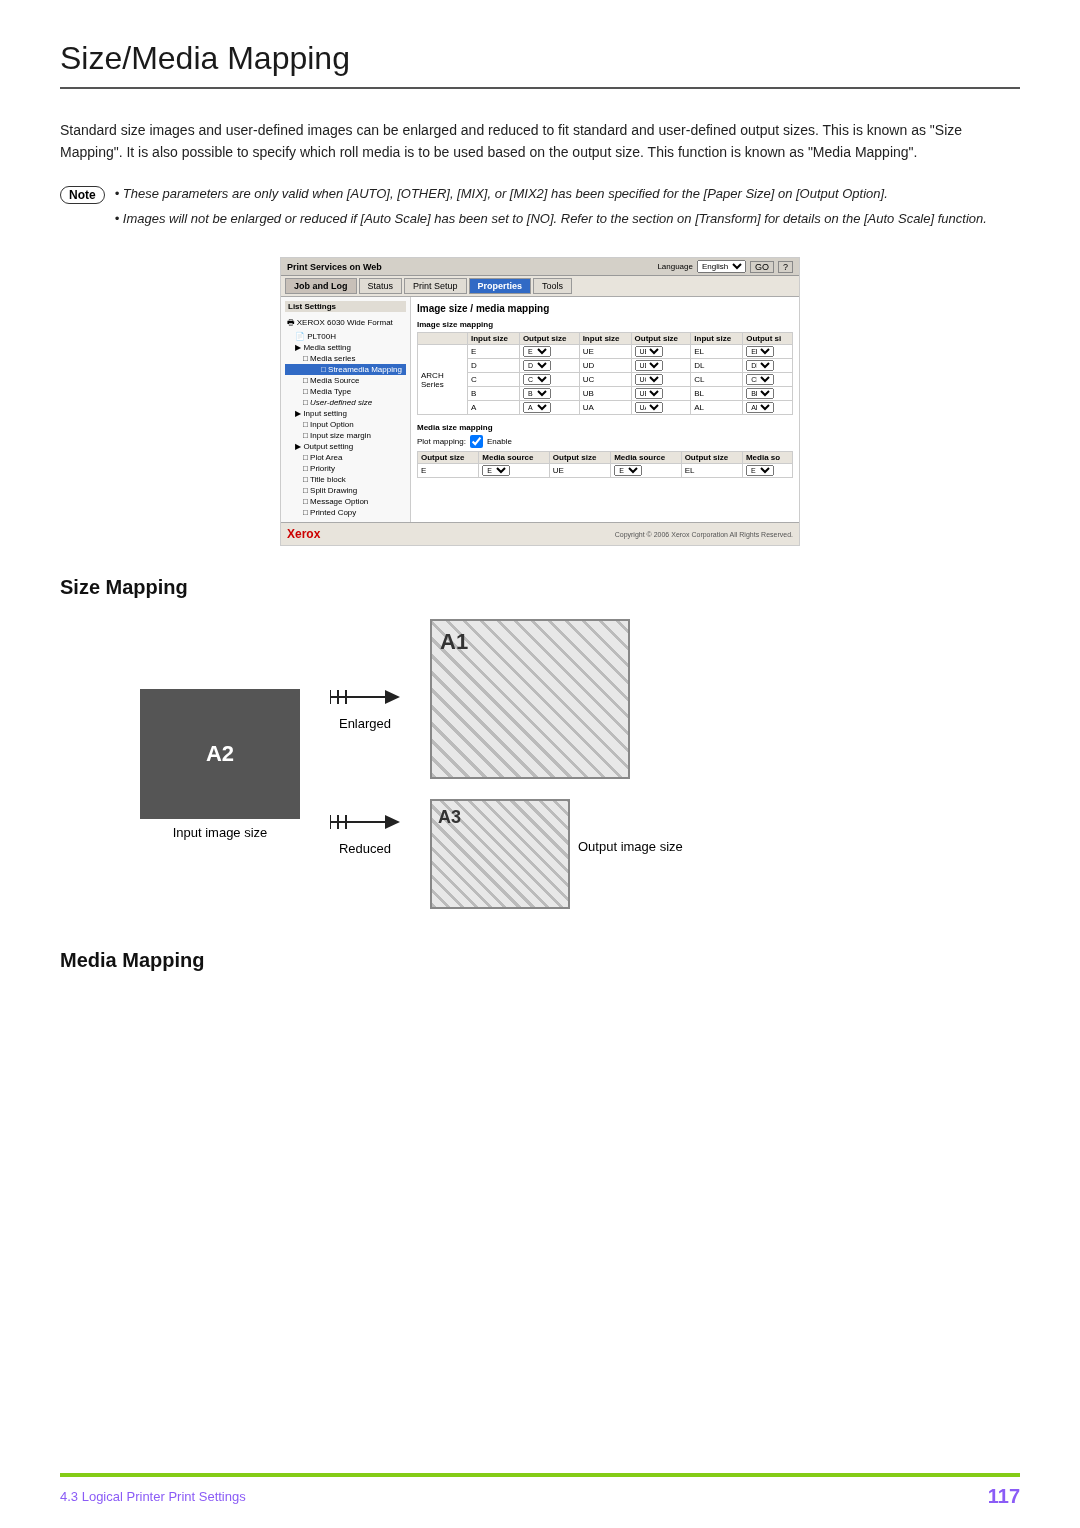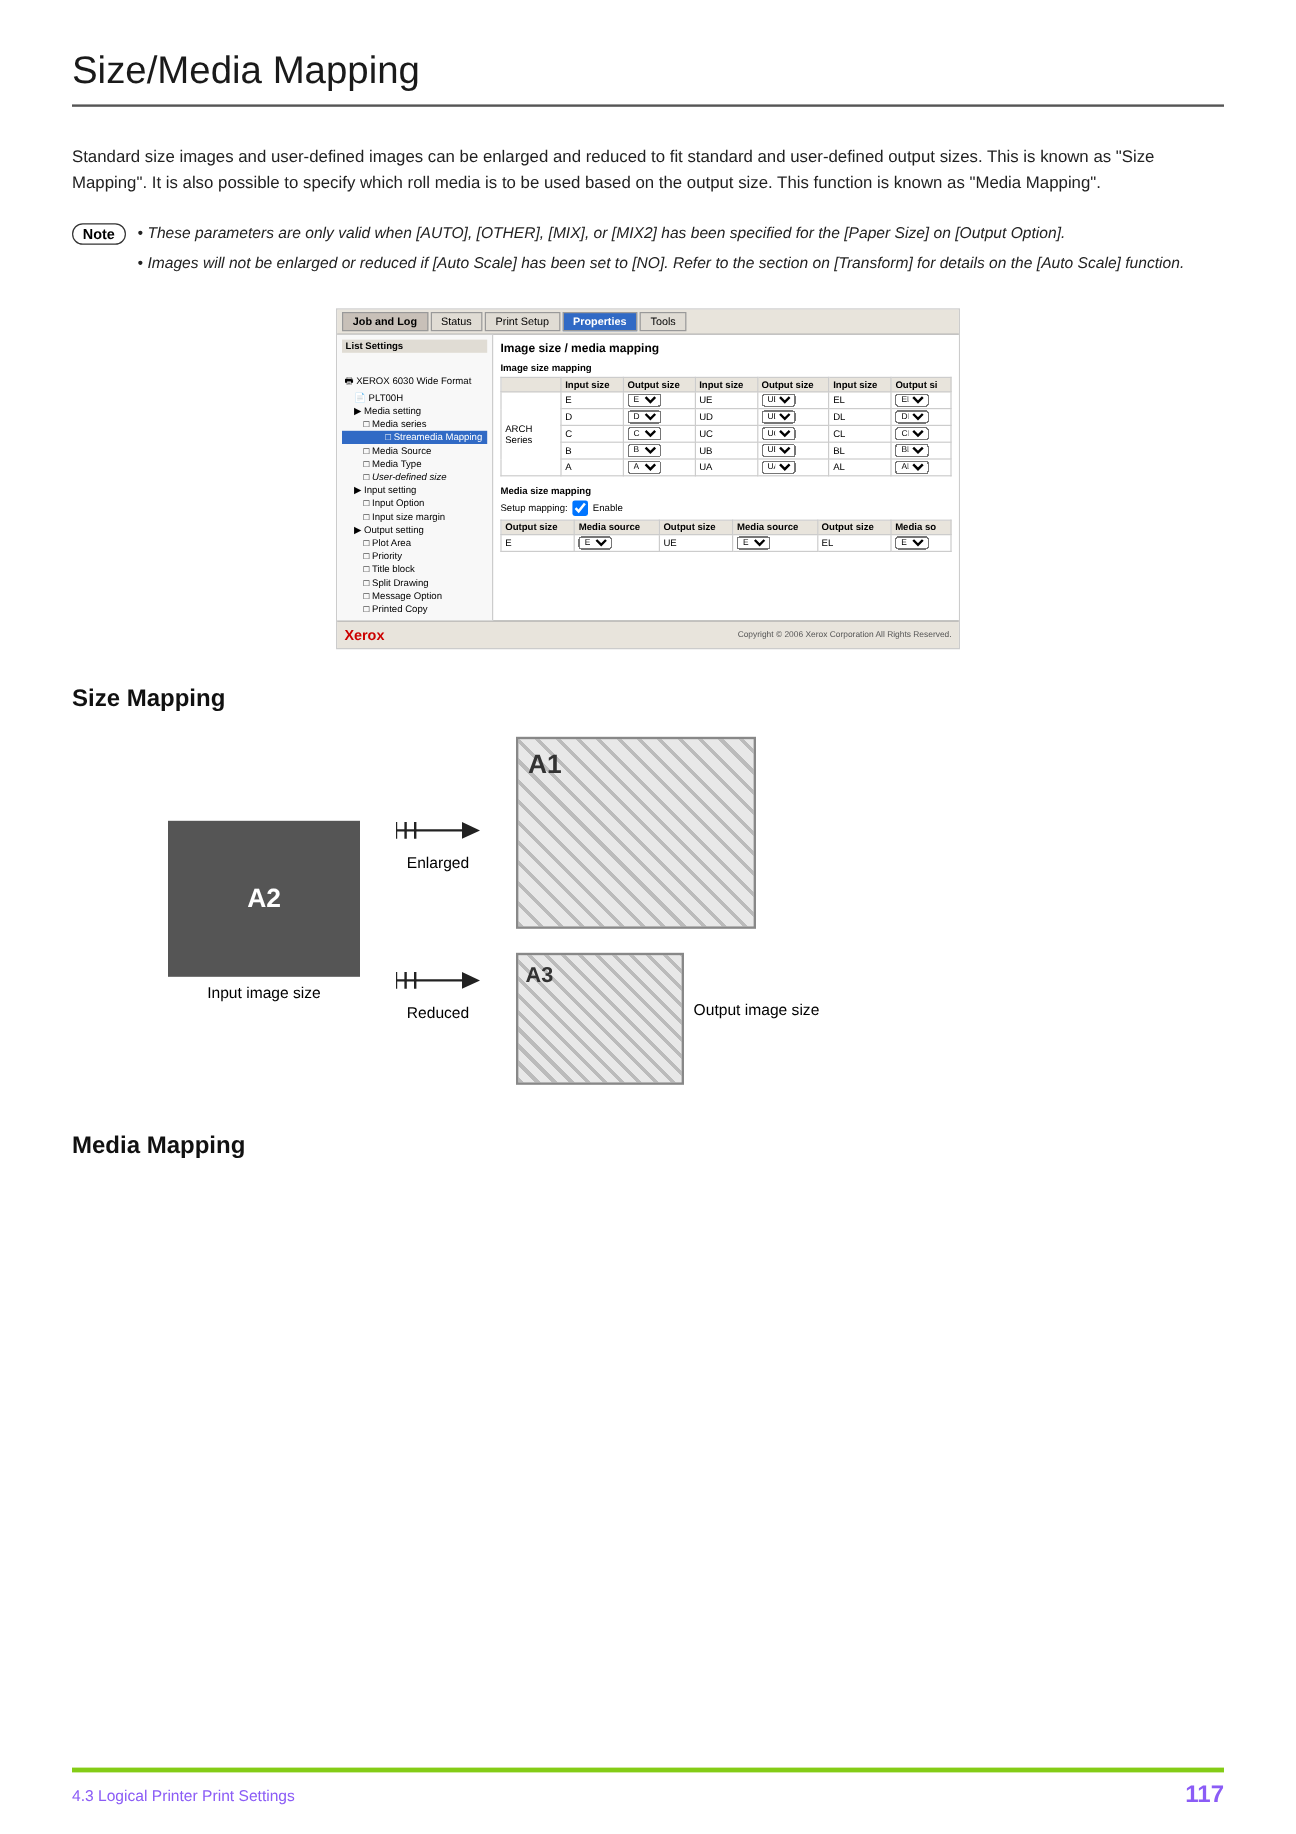--- a/index.html
+++ b/index.html
@@ -119,21 +119,21 @@
       font-size: 8px;
       background: #f8f8f8;
       min-height: 200px;
     }
 
     .sc-sidebar-title {
       background: #e0dcd4;
       padding: 1px 3px;
       font-weight: bold;
       font-size: 8px;
-      margin-bottom: 16px;
+      margin-bottom: 3px;
     }
 
     .sc-sidebar-item {
       padding: 1px 2px;
       font-size: 8px;
       cursor: pointer;
     }
 
     .sc-sidebar-item.selected {
       background: #316ac5;
@@ -280,20 +280,31 @@
   <div class="note-box">
     <span class="note-label">Note</span>
     <div class="note-content">
       <p>• <span>These parameters are only valid when [AUTO], [OTHER], [MIX], or [MIX2] has been specified for the [Paper Size] on [Output Option].</span></p>
       <p>• <span>Images will not be enlarged or reduced if [Auto Scale] has been set to [NO]. Refer to the section on [Transform] for details on the [Auto Scale] function.</span></p>
     </div>
   </div>
 
   <div class="screenshot-container">
 
+    <div class="sc-titlebar">
+      <span class="sc-titlebar-text">Print Services on Web</span>
+      <div style="display:flex;align-items:center;gap:4px;">
+        <span style="font-size:8px;">Language</span>
+        <select style="font-size:8px;">
+          <option>English</option>
+        </select>
+        <button class="sc-help-btn">GO</button>
+        <button class="sc-help-btn">?</button>
+      </div>
+    </div>
 
     <div class="sc-toolbar">
       <button class="sc-tab active">Job and Log</button>
       <button class="sc-tab">Status</button>
       <button class="sc-tab">Print Setup</button>
       <button class="sc-tab active" style="background:#316ac5;color:#fff;">Properties</button>
       <button class="sc-tab">Tools</button>
     </div>
 
     <div class="sc-body">
@@ -375,21 +386,21 @@
             <td>UA</td>
             <td><select class="sc-select"><option>UA</option></select></td>
             <td>AL</td>
             <td><select class="sc-select"><option>AL</option></select></td>
           </tr>
         </tbody>
           </table>
 
         <div style="font-size:8px;font-weight:bold;margin-bottom:3px;">Media size mapping</div>
         <div style="font-size:8px;margin-bottom:3px;display:flex;align-items:center;gap:4px;">
-          <span>Setup mapping:</span>
+          <span>Plot mapping:</span>
           <input type="checkbox" checked="" style="">
           <span>Enable</span>
         </div>
 
         <table class="sc-table">
           <tbody>
               <tr>
             <th>Output size</th>
             <th>Media source</th>
             <th>Output size</th>

